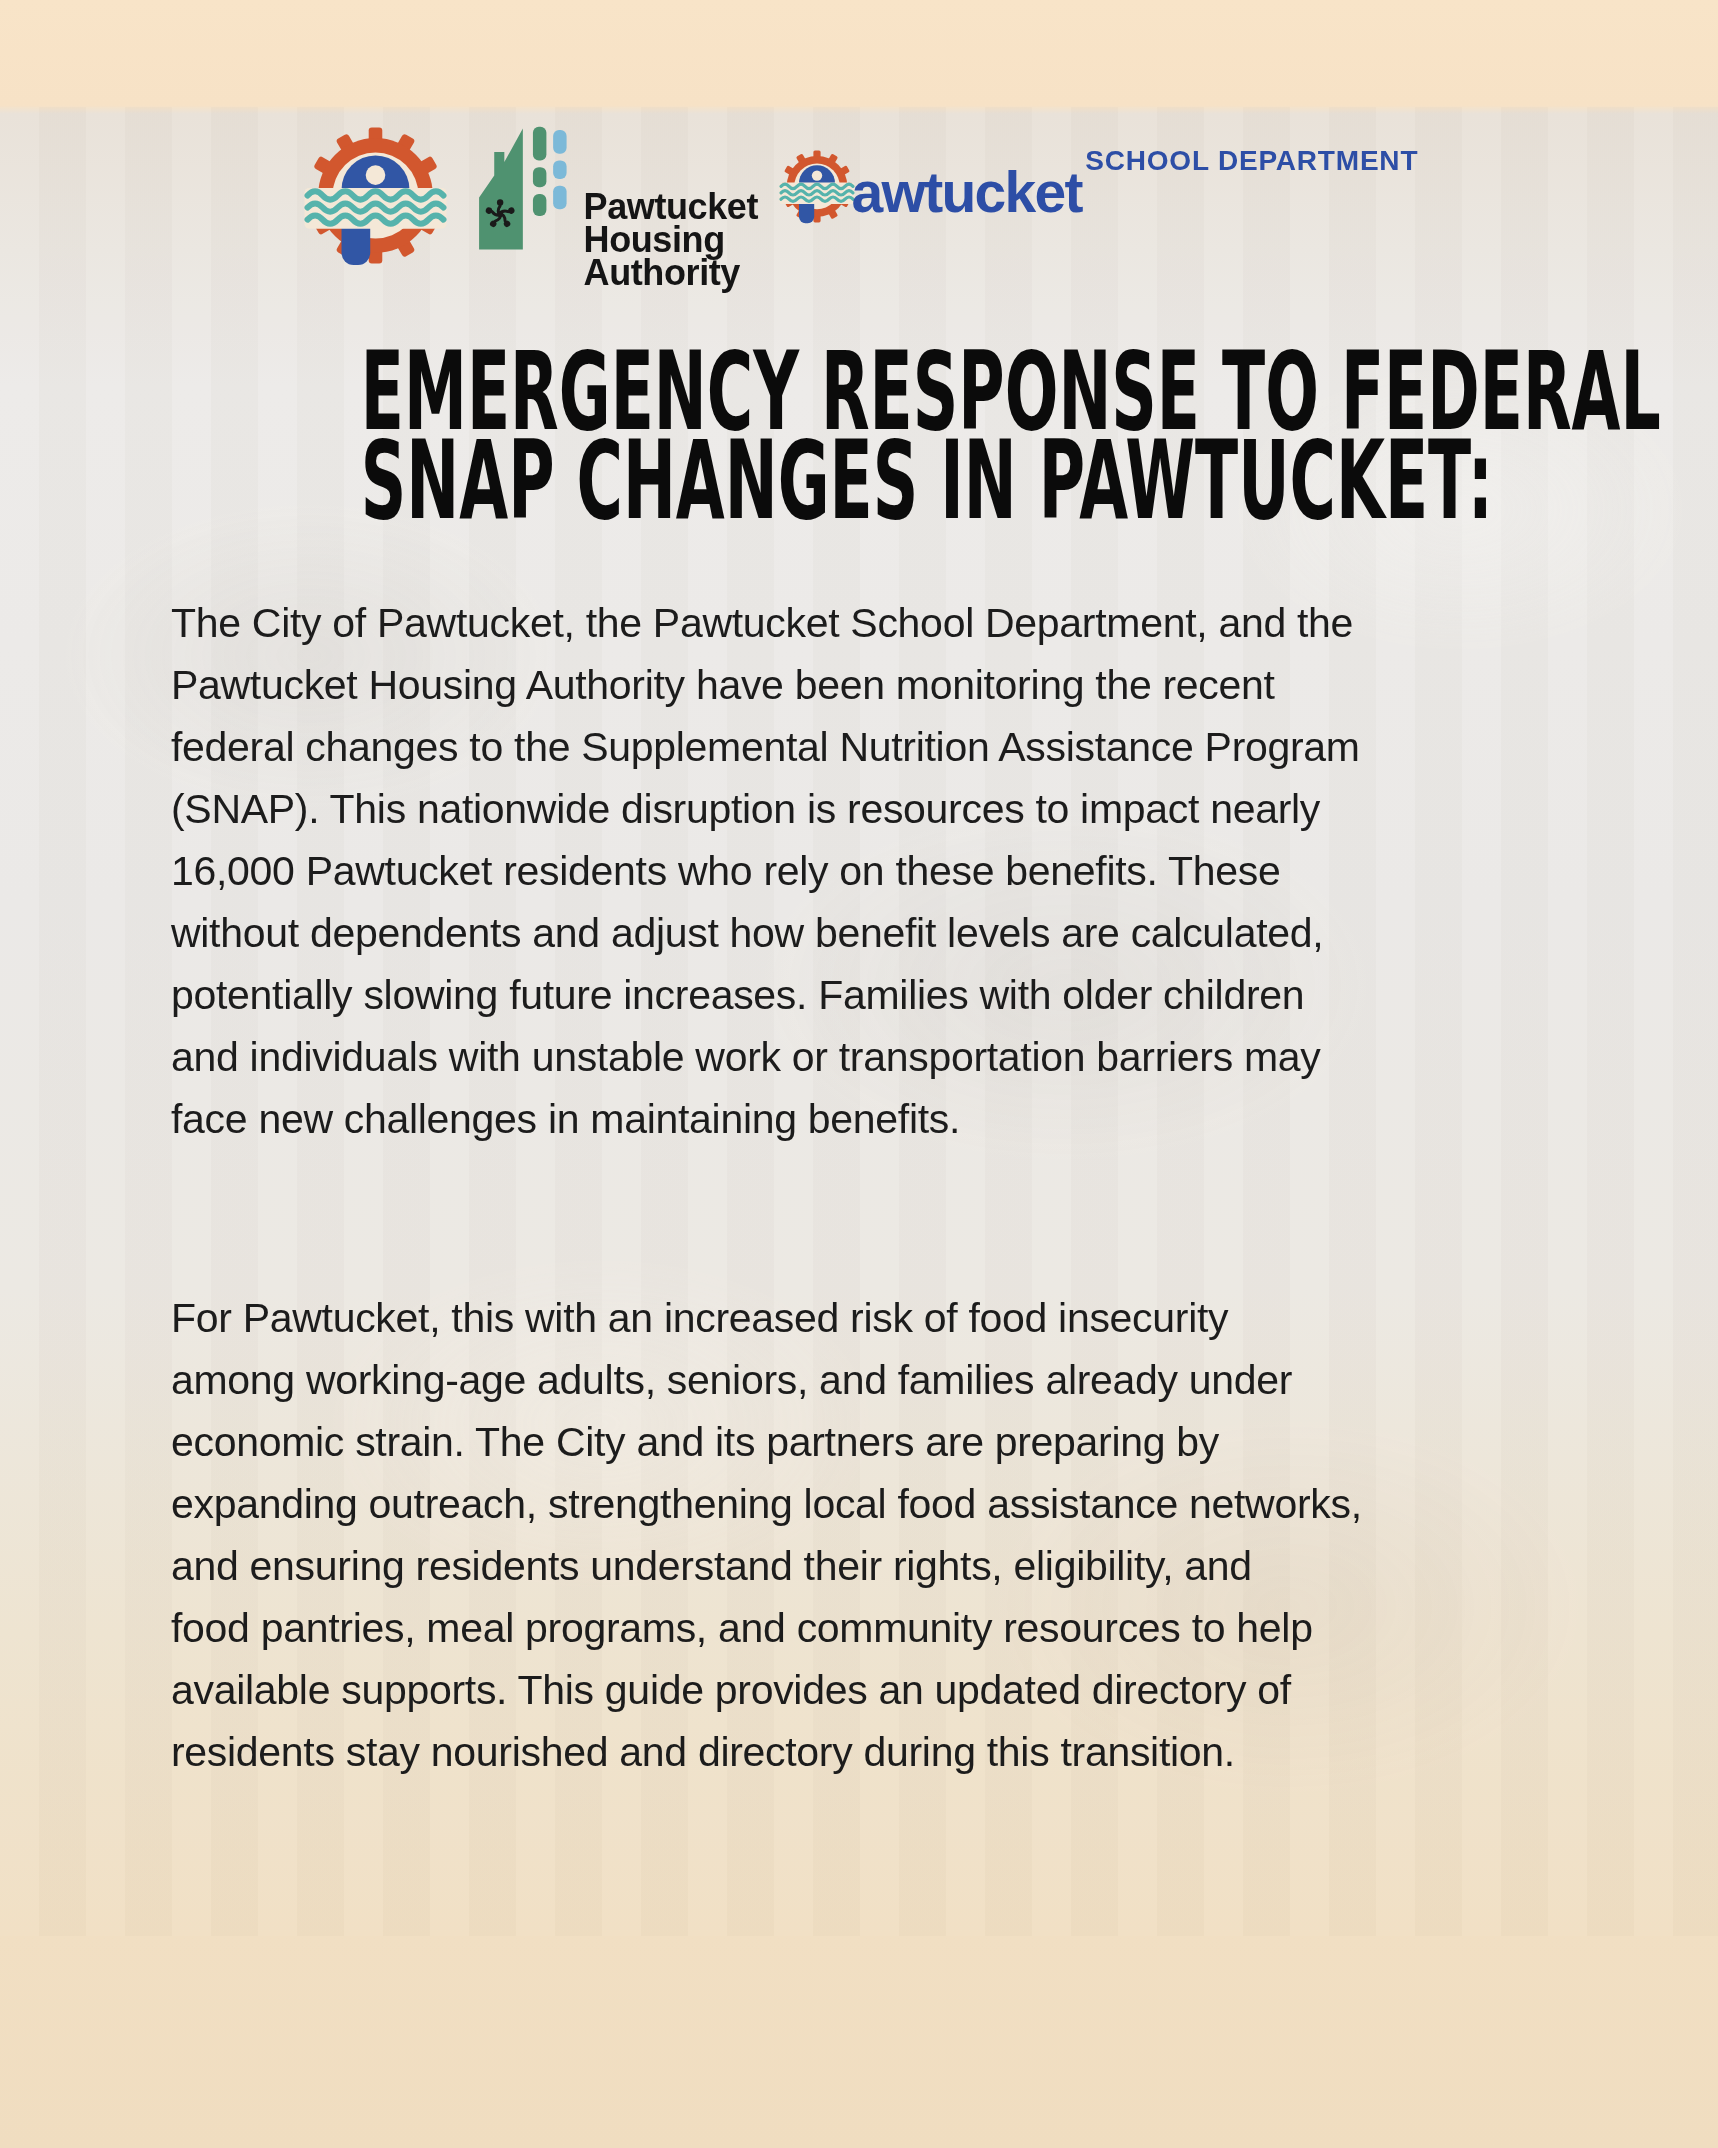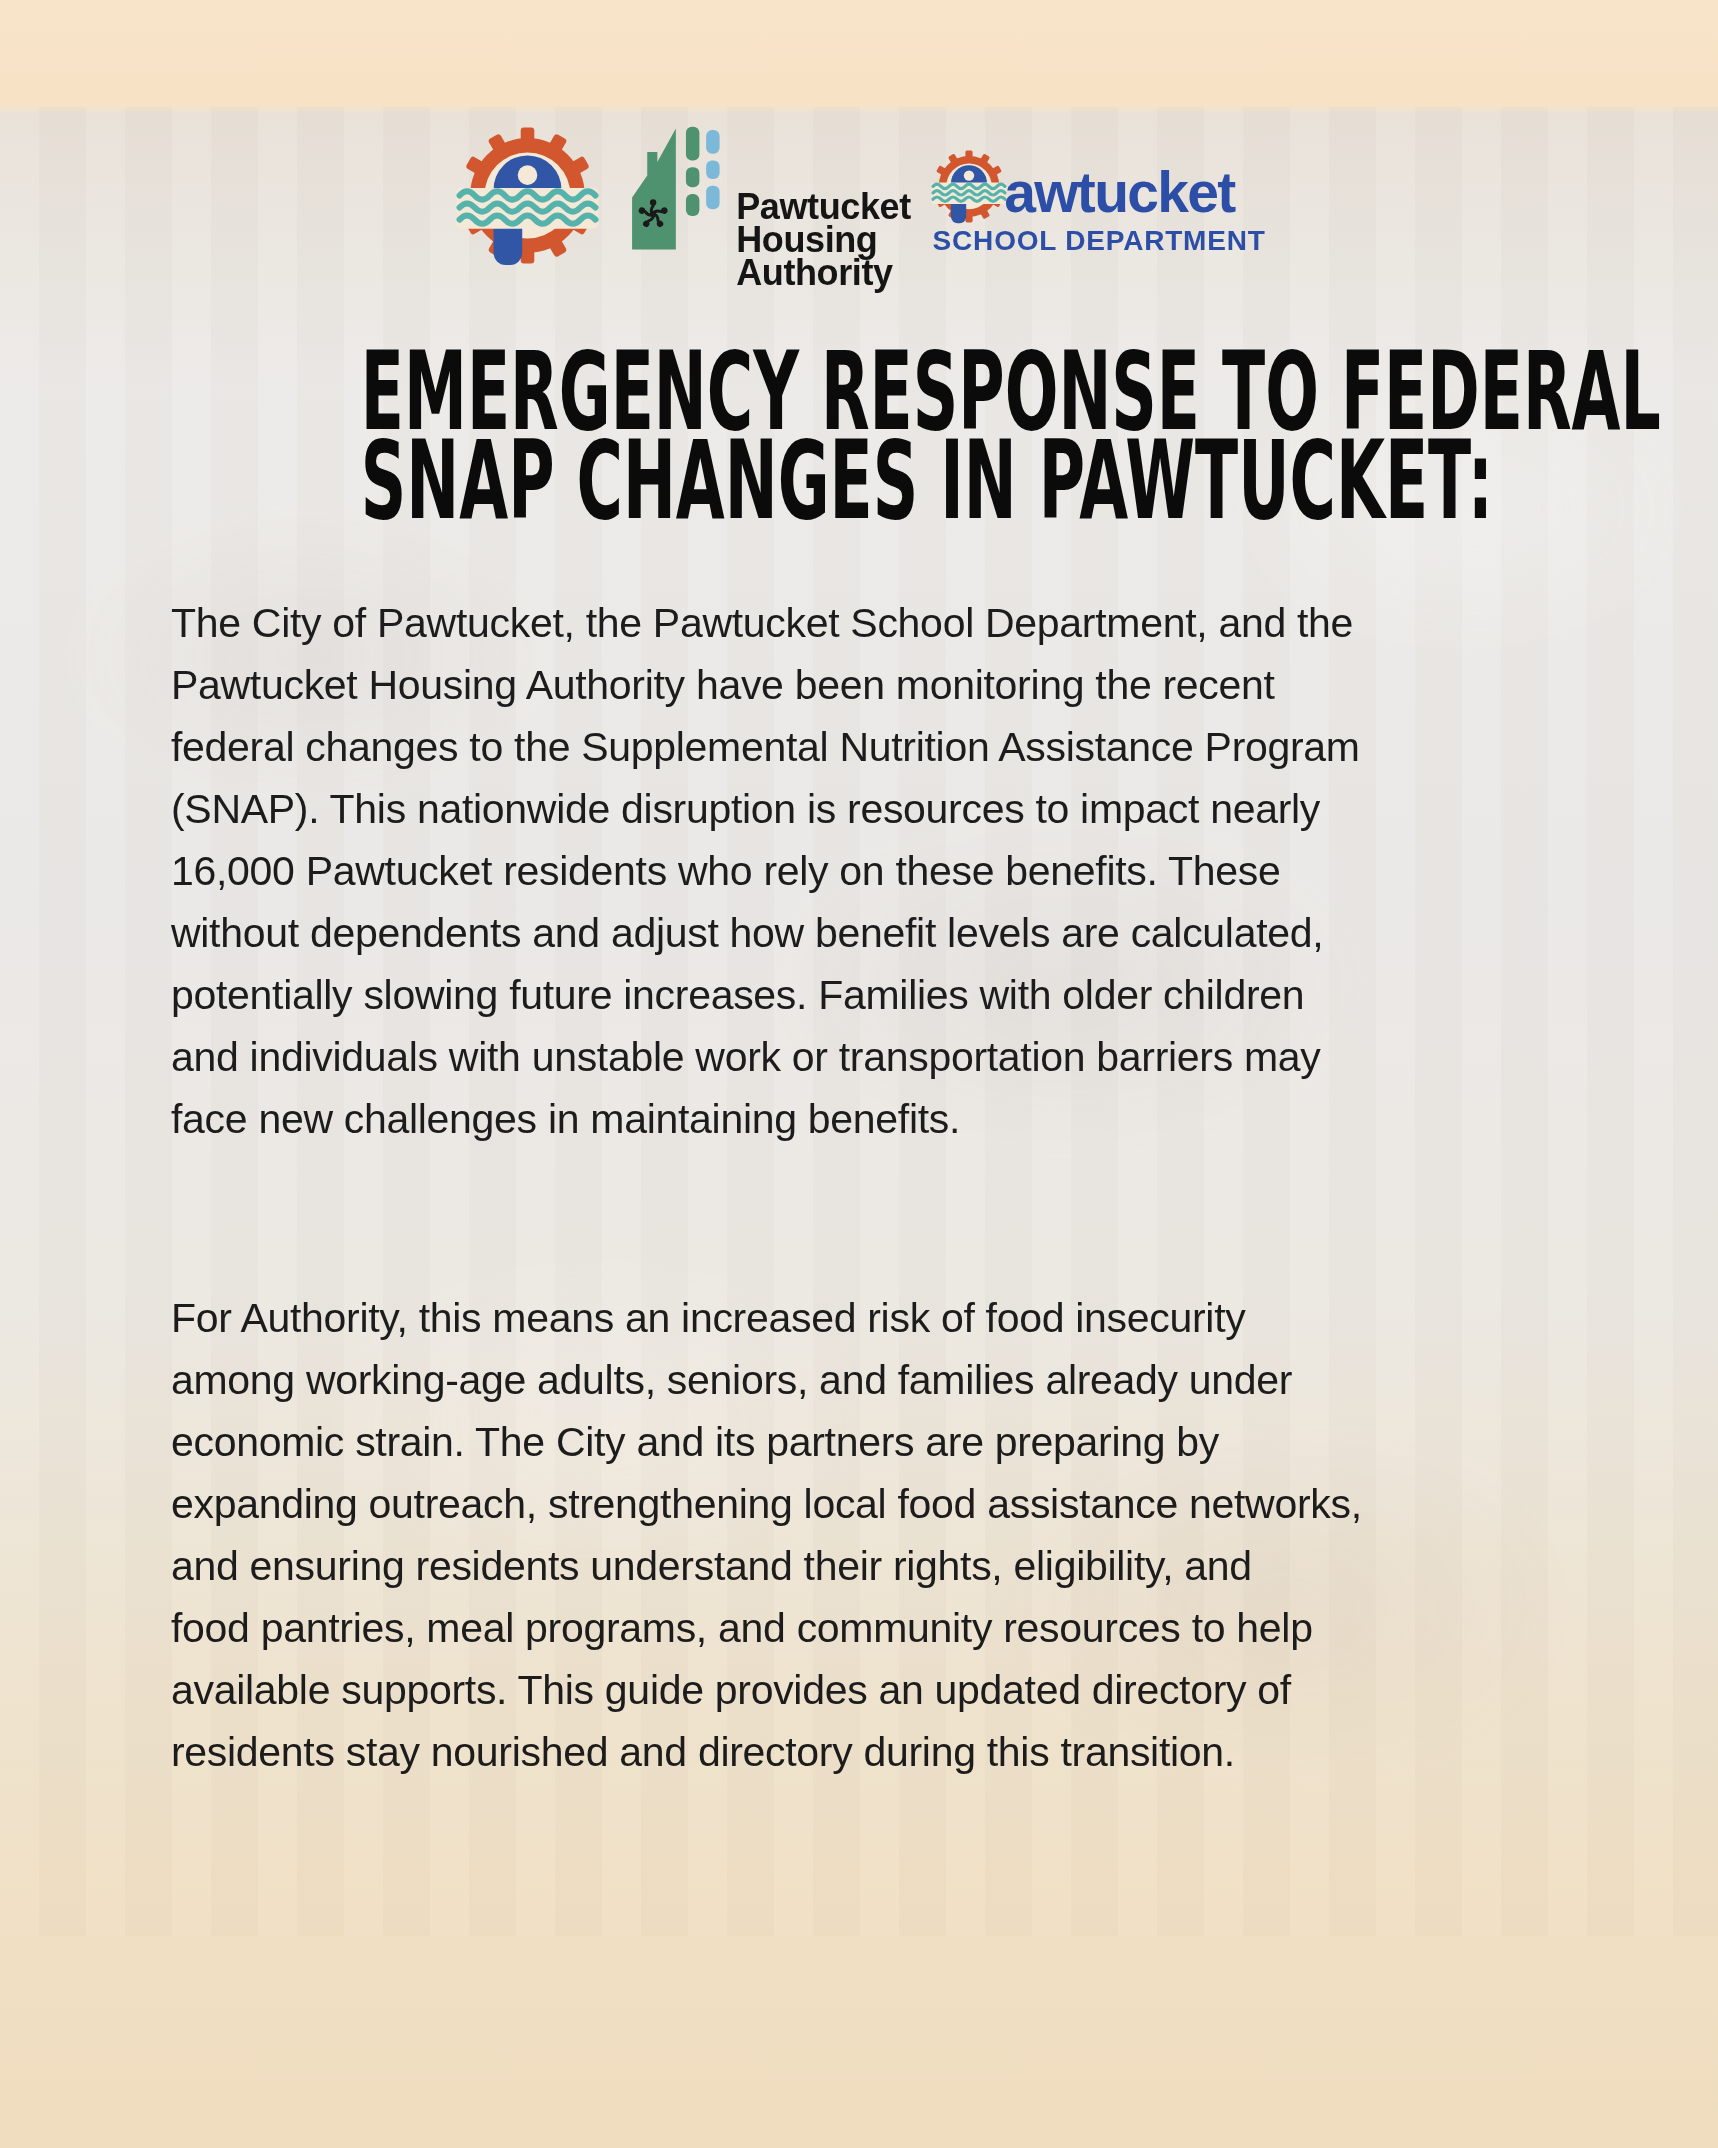--- a/index.html
+++ b/index.html
@@ -42,21 +42,21 @@
   .s-dark{stroke:#1a1a1a;stroke-width:3.5;fill:none;stroke-linecap:round;}
   .s-teal{stroke:var(--teal,#56b3ac);stroke-width:8;fill:none;stroke-linecap:round;}
   
   .logos-row{
     position:absolute;top:123px;left:0;right:0;z-index:2;
     display:flex;justify-content:center;align-items:flex-start;gap:18.5px;
   }
   .city-logo{width:151px;height:151px;}
   .pha-logo{display:flex;gap:8.4px;align-items:flex-start;margin-top:1.7px;}
   .pha-text{font-weight:700;font-size:36px;line-height:33px;letter-spacing:-0.4px;color:#151515;margin-top:65px;}
-  .school-logo{display:flex;flex-direction:column;margin-top:25px;}
+  .school-logo{display:flex;flex-direction:row;margin-top:25px;}
   .school-top{display:flex;align-items:center;}
   .school-wordmark{
     font-weight:700;font-size:57px;letter-spacing:-1.7px;margin-left:-5px;margin-top:8.4px;
     color:var(--school_blue,#2d4ea6);
   }
   .school-subtitle{
     font-weight:700;font-size:28px;letter-spacing:0.8px;color:var(--school_blue,#2d4ea6);
     margin-top:-3.4px;padding-left:3.4px;
   }
   
@@ -215,21 +215,21 @@
   <div class="pline">federal changes to the Supplemental Nutrition Assistance Program</div>
   <div class="pline">(SNAP). This nationwide disruption is resources to impact nearly</div>
   <div class="pline">16,000 Pawtucket residents who rely on these benefits. These</div>
   <div class="pline">without dependents and adjust how benefit levels are calculated,</div>
   <div class="pline">potentially slowing future increases. Families with older children</div>
   <div class="pline">and individuals with unstable work or transportation barriers may</div>
   <div class="pline">face new challenges in maintaining benefits.</div>
 </div>
 
 <div class="para para-2">
-  <div class="pline">For Authority, this means an increased risk of food insecurity</div>
+  <div class="pline">For Pawtucket, this with an increased risk of food insecurity</div>
   <div class="pline">among working-age adults, seniors, and families already under</div>
   <div class="pline">economic strain. The City and its partners are preparing by</div>
   <div class="pline">expanding outreach, strengthening local food assistance networks,</div>
   <div class="pline">and ensuring residents understand their rights, eligibility, and</div>
   <div class="pline">food pantries, meal programs, and community resources to help</div>
   <div class="pline">available supports. This guide provides an updated directory of</div>
   <div class="pline">residents stay nourished and directory during this transition.</div>
 </div>
 
 

